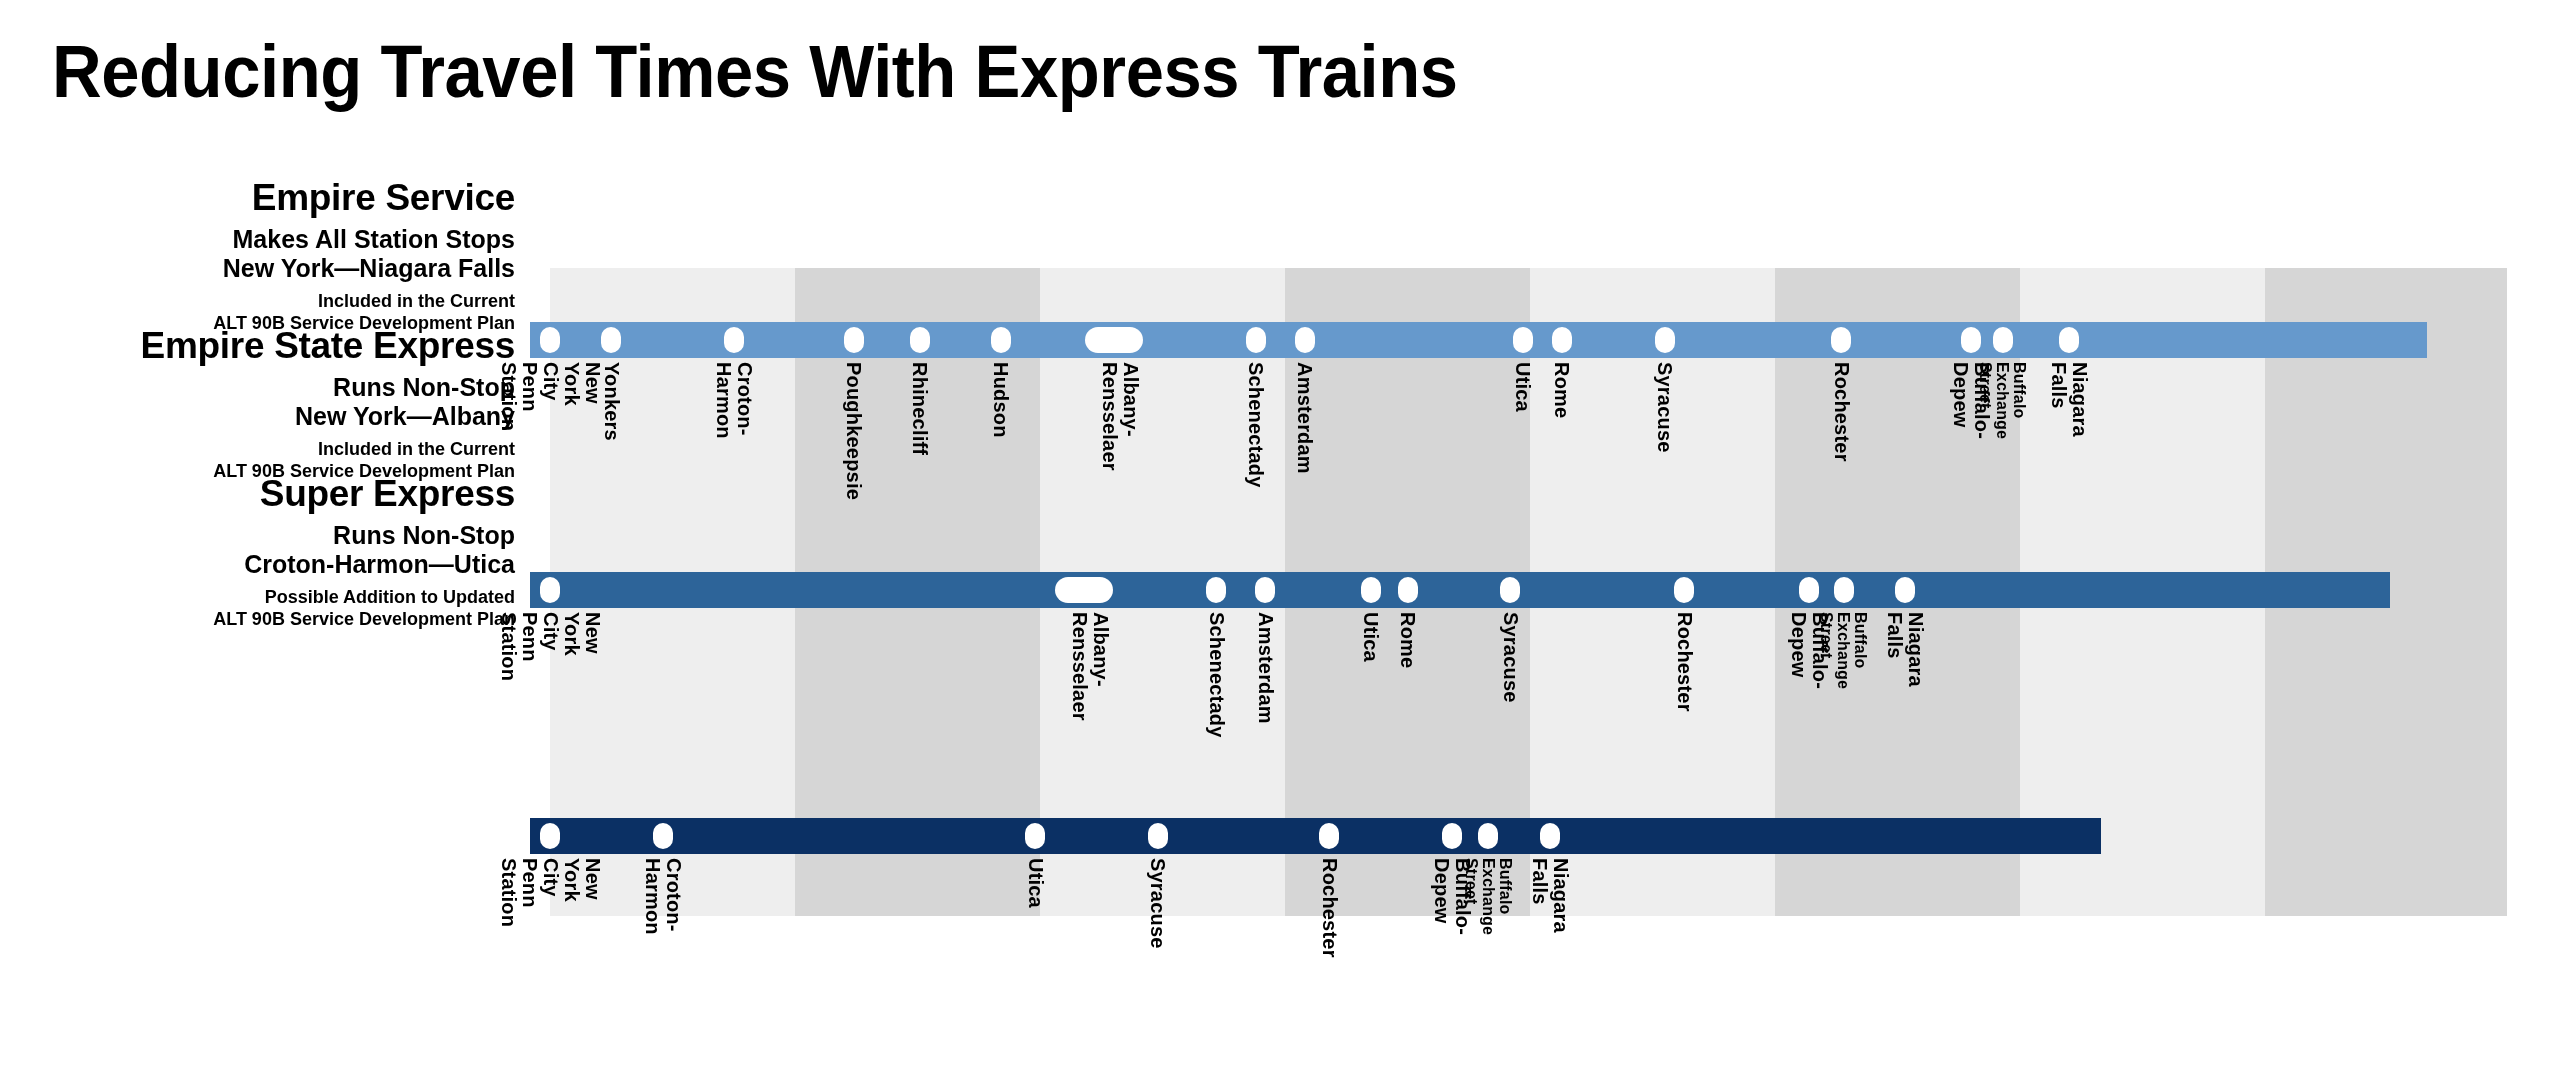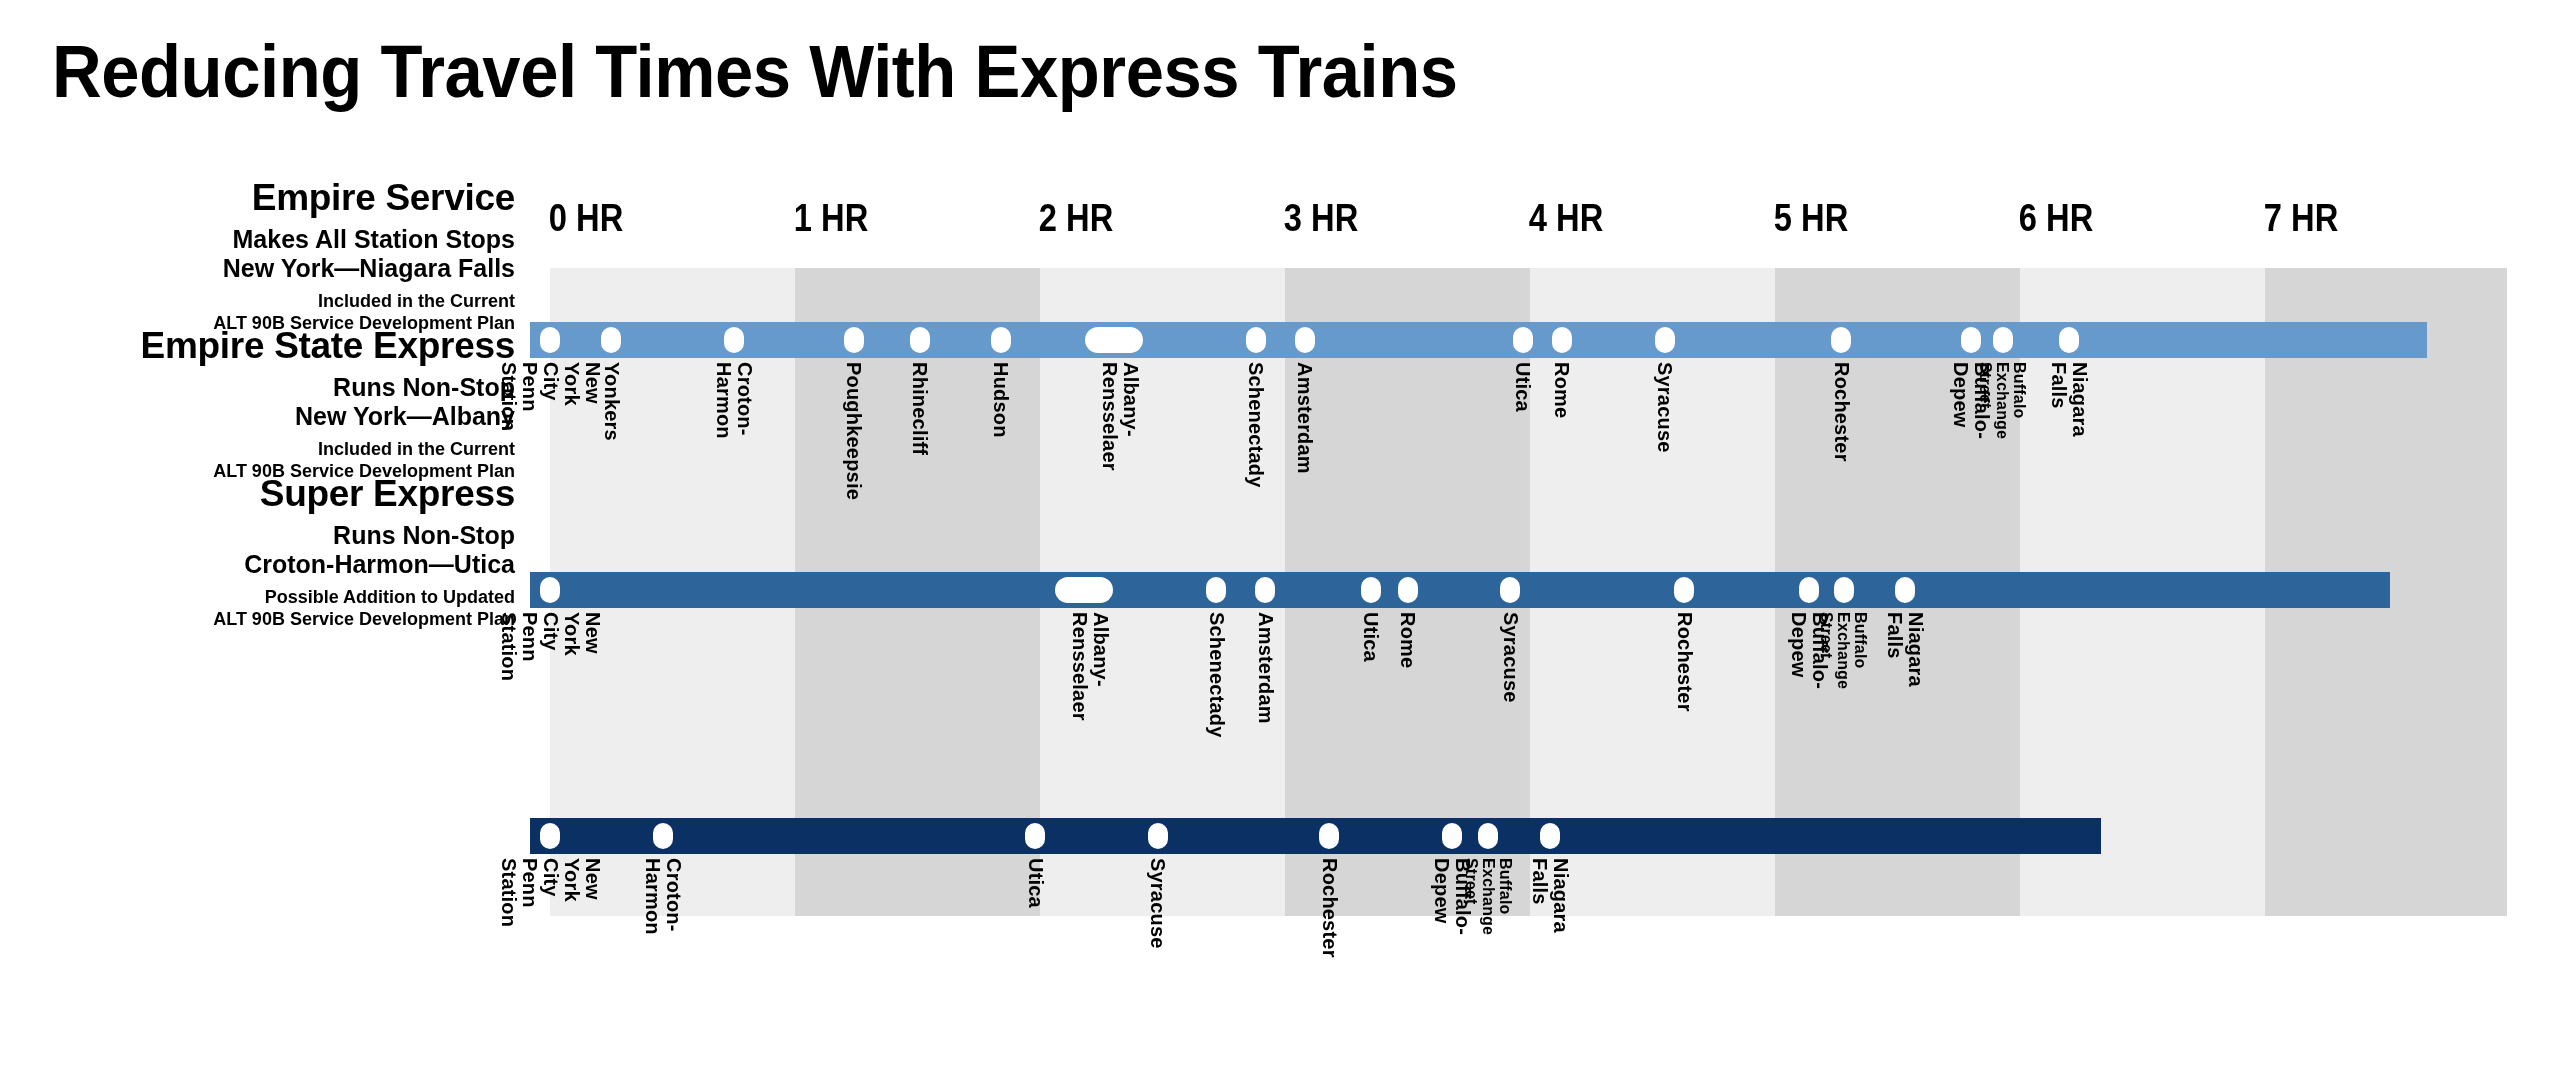--- a/index.html
+++ b/index.html
@@ -167,30 +167,20 @@
 <div id="chart">
   <div id="bands">
       <div class="band light" style="left: 0px; width: 245px;"></div>
       <div class="band dark" style="left: 245px; width: 245px;"></div>
       <div class="band light" style="left: 490px; width: 245px;"></div>
       <div class="band dark" style="left: 735px; width: 245px;"></div>
       <div class="band light" style="left: 980px; width: 245px;"></div>
       <div class="band dark" style="left: 1225px; width: 245px;"></div>
       <div class="band light" style="left: 1470px; width: 245px;"></div>
       <div class="band dark" style="left: 1715px; width: 242px;"></div>
-    </div>
-  <div id="hour-axis">
-      <div class="hour-label" style="left: 586px;">0 HR</div>
-      <div class="hour-label" style="left: 831px;">1 HR</div>
-      <div class="hour-label" style="left: 1076px;">2 HR</div>
-      <div class="hour-label" style="left: 1321px;">3 HR</div>
-      <div class="hour-label" style="left: 1566px;">4 HR</div>
-      <div class="hour-label" style="left: 1811px;">5 HR</div>
-      <div class="hour-label" style="left: 2056px;">6 HR</div>
-      <div class="hour-label" style="left: 2301px;">7 HR</div>
     </div>
   <div id="rows">
       <div class="service-row" style="top: 0px;">
         <div class="row-caption" style="top: 176px;">
           <div class="service-name">Empire Service</div>
           <div class="service-sub">
             <div>Makes All Station Stops</div>
             <div>New York—Niagara Falls</div>
           </div>
           <div class="service-note">

